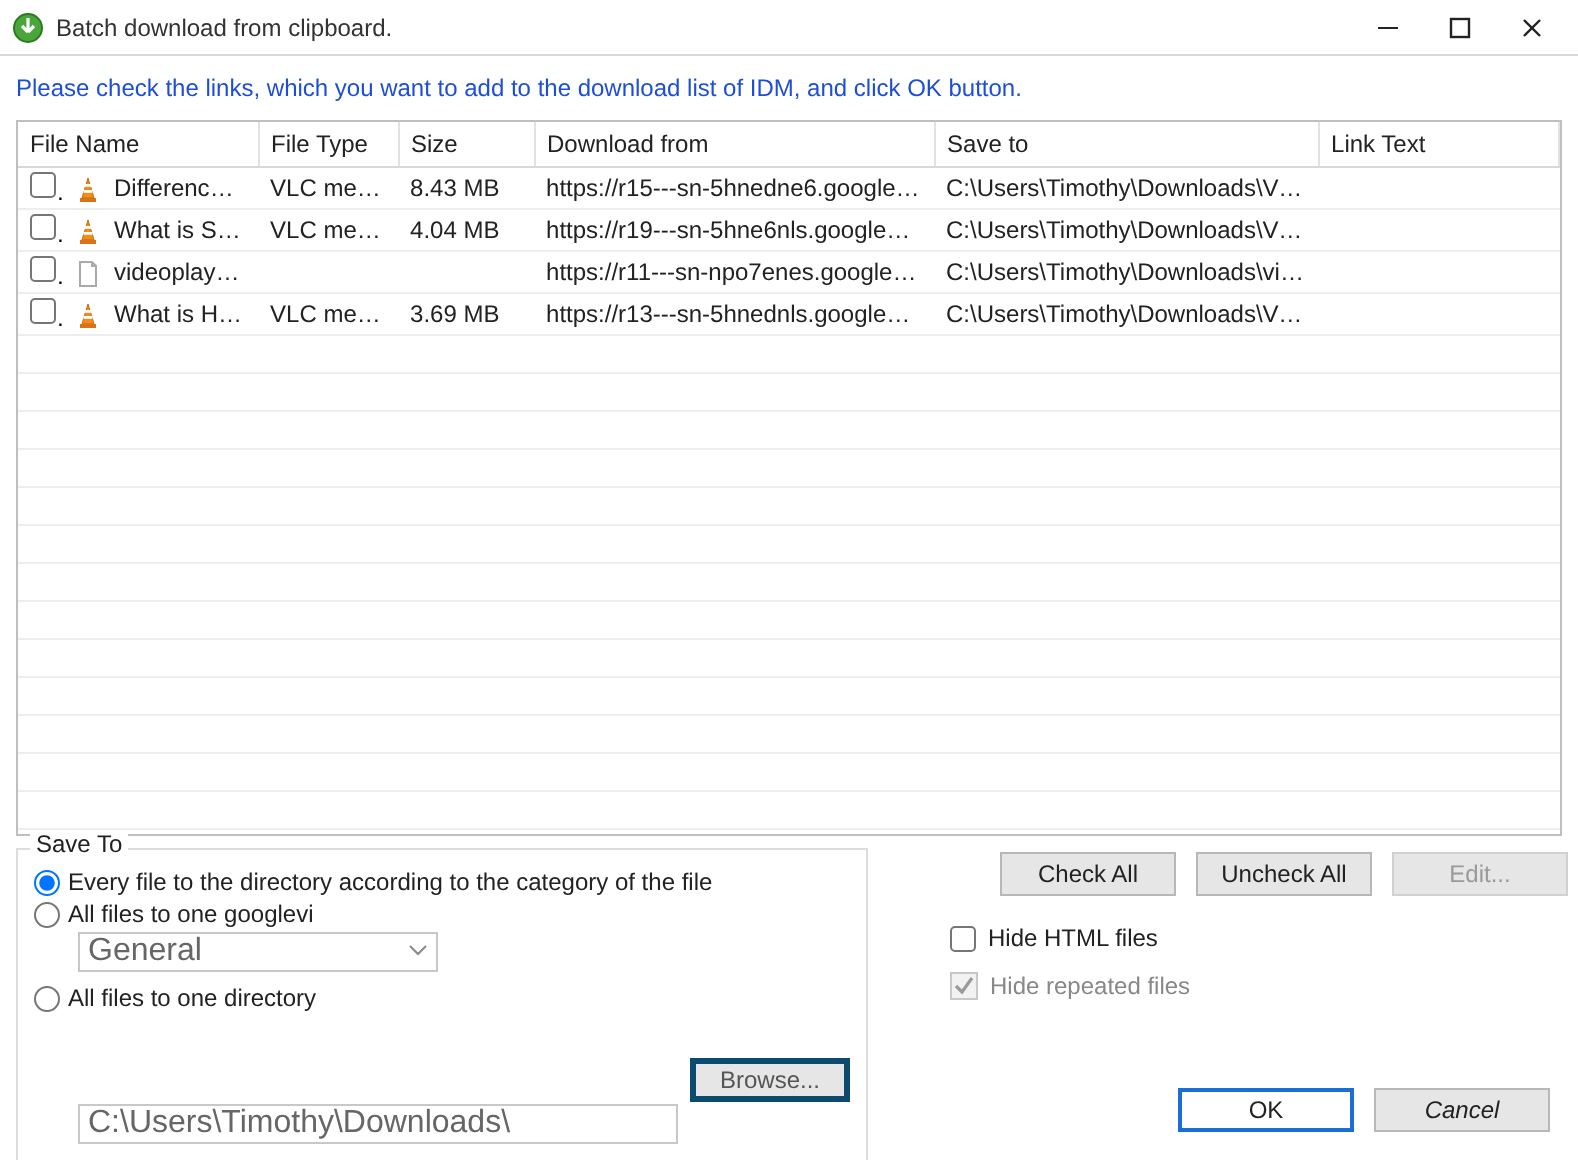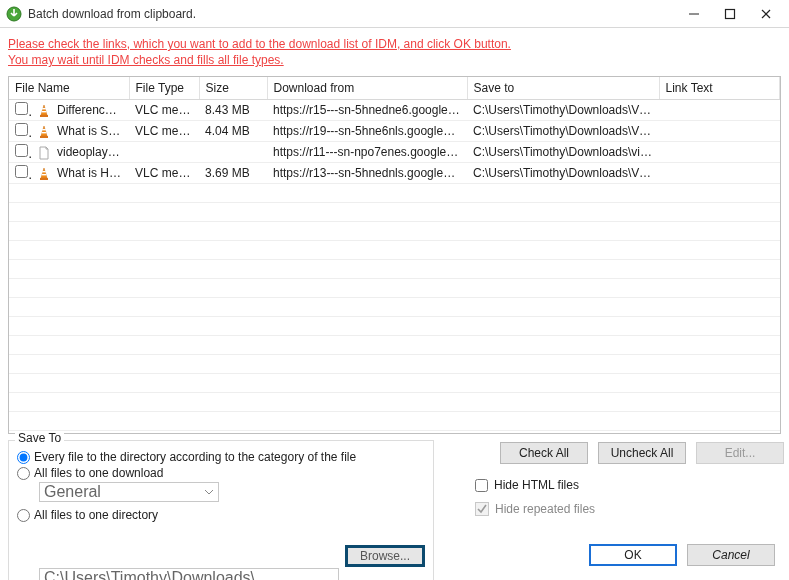--- a/index.html
+++ b/index.html
@@ -23,24 +23,23 @@
 .titlebar .app-icon { width: 16px; height: 16px; margin-right: 6px; }
 .titlebar .title { flex: 1; font-size: 12px; color: #333; }
 .winbtn {
   width: 36px; height: 26px;
   display: flex; align-items: center; justify-content: center;
   background: transparent; border: none; cursor: default;
 }
 .winbtn svg { stroke: #222; fill: none; }
 .instruction {
   padding: 8px 8px 4px 8px;
-  color: #ef4444;
+  color: #1d4ed8;
   font-size: 12px;
   line-height: 1.35;
-  text-decoration: underline;
 }
 .grid-wrap {
   margin: 4px 8px 0 8px;
   border: 1px solid #bfbfbf;
   height: 358px;
   overflow: hidden;
   background: #fff;
 }
 table { border-collapse: collapse; width: 100%; table-layout: fixed; }
 thead th {
@@ -163,21 +162,20 @@
   <button class="winbtn">
     <svg width="12" height="12">
         <line x1="2" y1="2" x2="10" y2="10" stroke-width="1.2"></line>
         <line x1="10" y1="2" x2="2" y2="10" stroke-width="1.2"></line>
       </svg>
   </button>
 </div>
 
 <div class="instruction">
   <div>Please check the links, which you want to add to the download list of IDM, and click OK button.</div>
-  <div>You may wait until IDM checks and fills all file types.</div>
 </div>
 
 <div class="grid-wrap">
   <table>
     <colgroup>
       <col class="col-chk">
         <col class="col-icon">
         <col class="col-name">
         <col class="col-type">
         <col class="col-size">
@@ -302,21 +300,21 @@
     <div class="saveto-border-top"></div>
     <span class="saveto-legend">Save To</span>
 
     <div class="saveto-row">
       <input type="radio" name="st" checked="" style="">
       <label>Every file to the directory according to the category of the file</label>
     </div>
 
     <div class="saveto-row">
       <input type="radio" name="st" style="">
-      <label>All files to one download</label>
+      <label>All files to one googlevi</label>
     </div>
     <div class="saveto-row">
       <div class="combo">
         <span>General</span>
         <span>
           <svg width="10" height="10">
               <path d="M1 3 L5 7 L9 3" stroke="#888" fill="none"></path>
             </svg>
         </span>
       </div>

